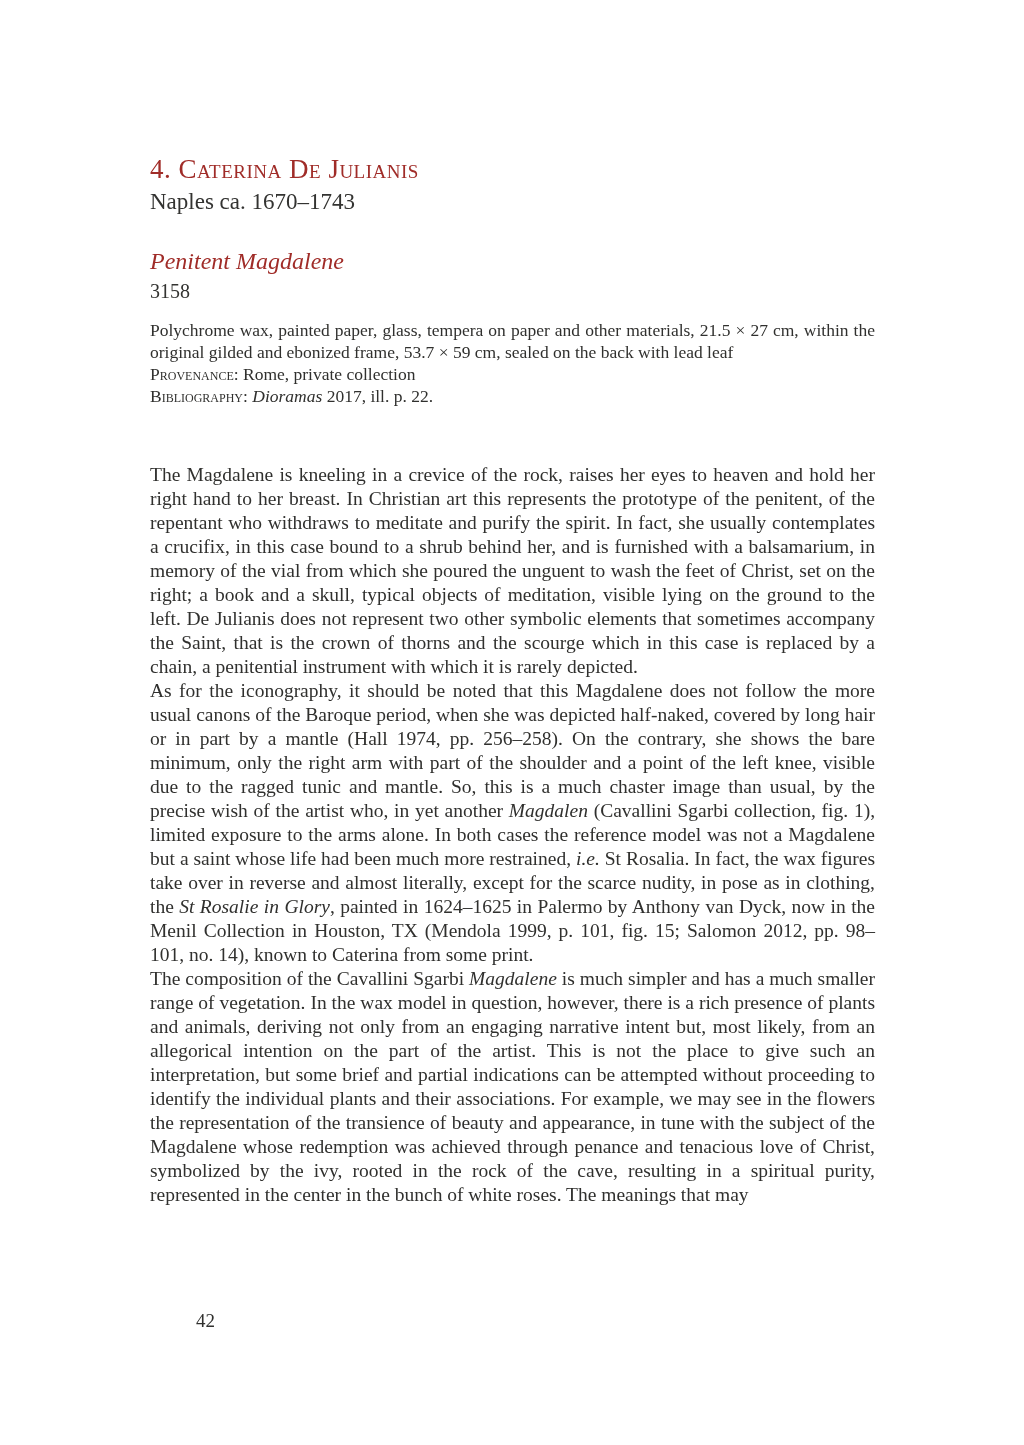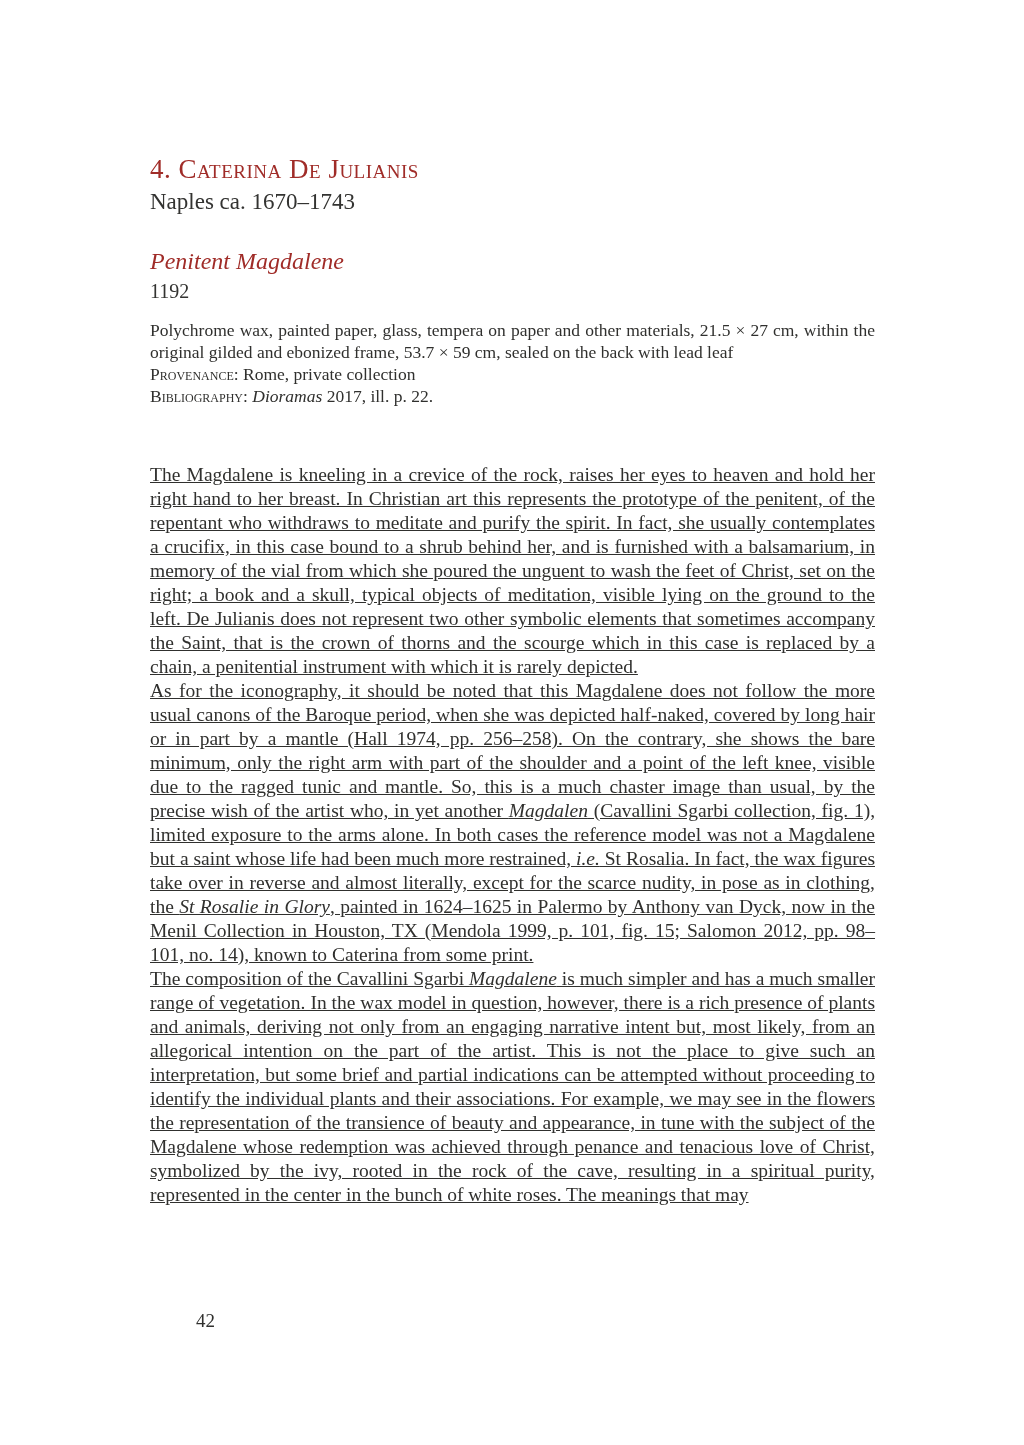--- a/index.html
+++ b/index.html
@@ -71,21 +71,20 @@
   .essay {
     left: 150px;
     top: 463px;
     width: 725px;
     font-size: 19.5px;
     line-height: 24px;
   }
   .essay p {
     margin: 0;
     text-align: justify;
-    text-decoration: underline;
   }
 
   .page-number {
     left: 151px;
     top: 1310px;
     font-size: 19px;
     line-height: 22px;
     margin-left: 45px;
   }
 </style>
@@ -94,21 +93,21 @@
 
 <div>
 
   <header class="abs entry-header">
     <h1 class="artist-title">4. Caterina De Julianis</h1>
     <div class="artist-dates">Naples ca. 1670–1743</div>
   </header>
 
   <section class="abs work-heading">
     <div class="work-title">Penitent Magdalene</div>
-    <div class="work-year">1192</div>
+    <div class="work-year">3158</div>
   </section>
 
   <section class="abs tombstone">
     <p class="medium">Polychrome wax, painted paper, glass, tempera on paper and other materials, 21.5 × 27 cm, within the original gilded and ebonized frame, 53.7 × 59 cm, sealed on the back with lead leaf</p>
     <p class="provenance">
       <span class="sc">Provenance:</span>
       <span>Rome, private collection</span>
     </p>
     <p class="bibliography">
       <span class="sc">Bibliography:</span>

